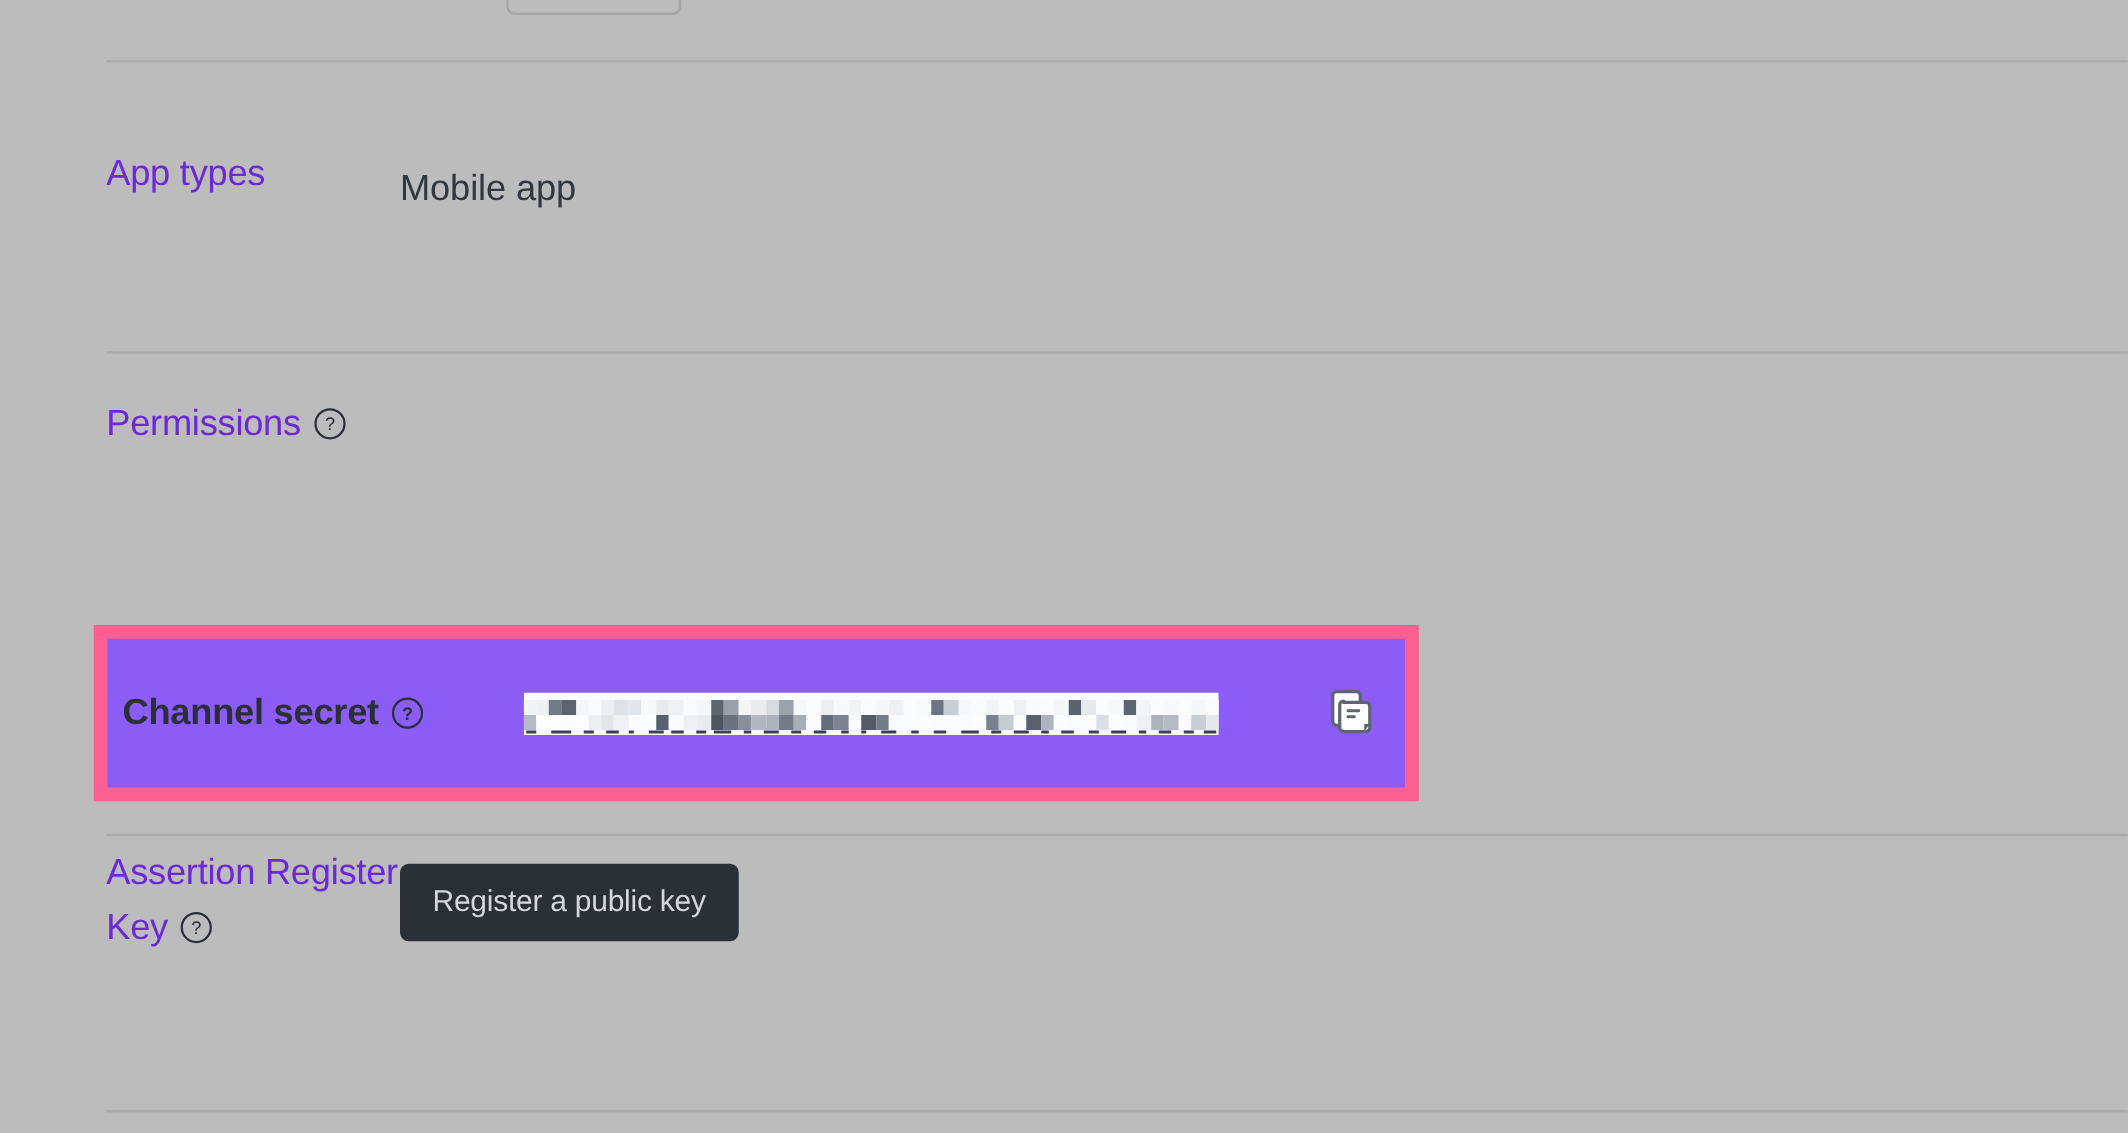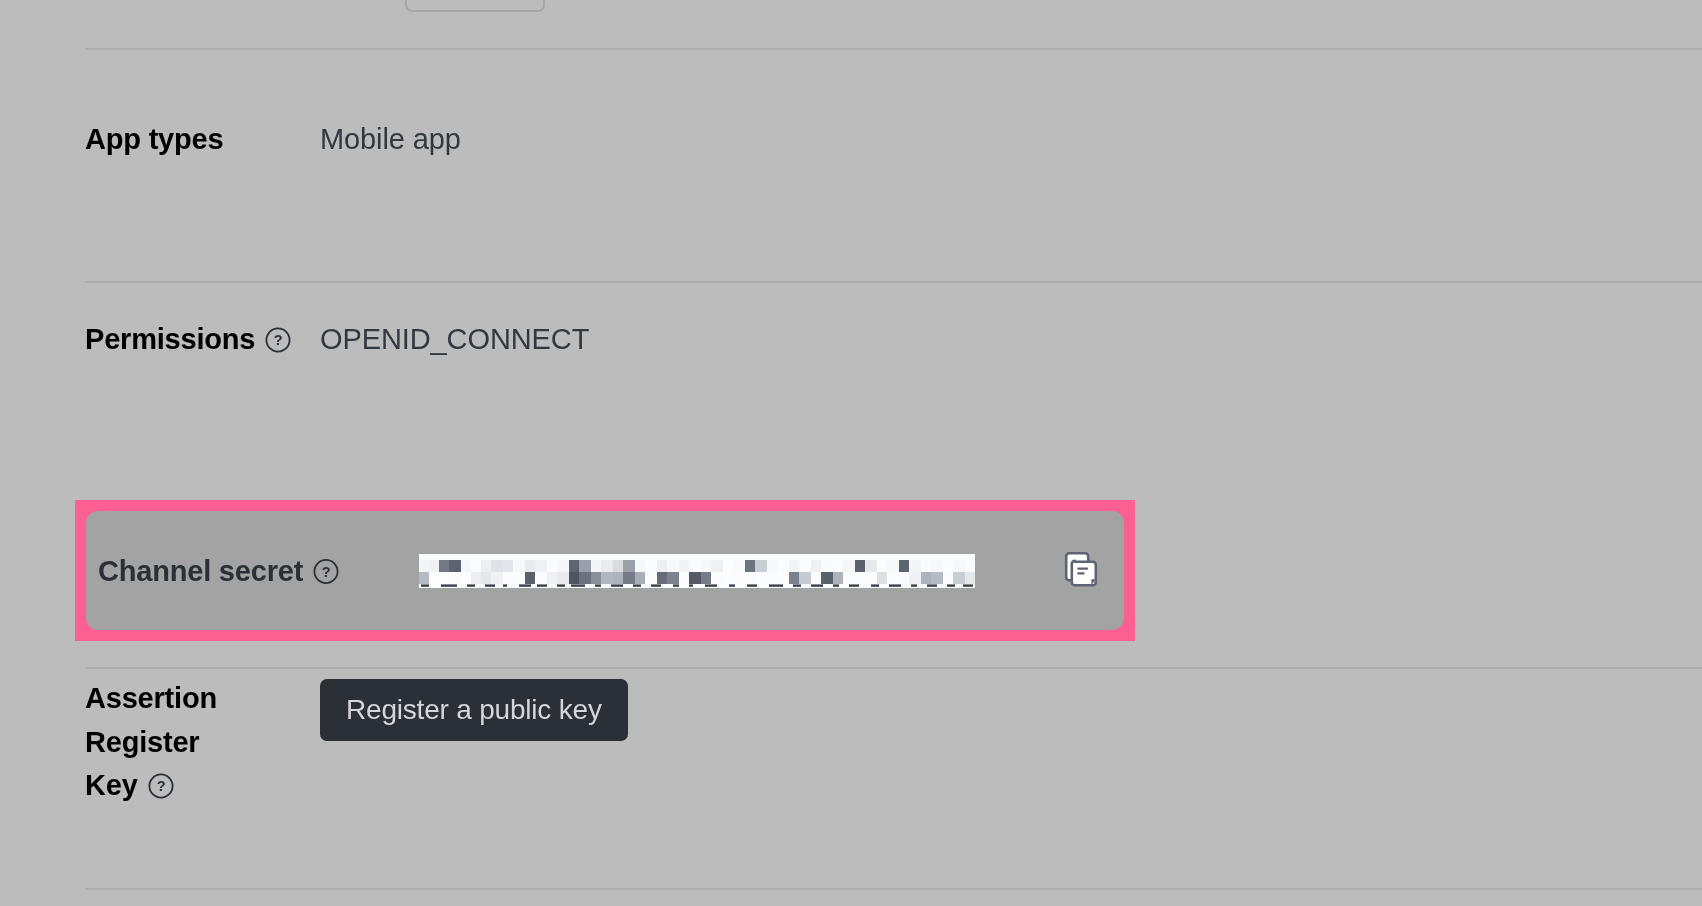--- a/index.html
+++ b/index.html
@@ -53,31 +53,32 @@
     left: 0;
     right: 0;
     display: flex;
     align-items: flex-start;
   }
   .row-label {
     width: 320px;
     padding-left: 85px;
     box-sizing: border-box;
     font-size: 29px;
-    font-weight: bold;
-    color: #000000;
+    font-weight: normal;
+    color: #6d28d9;
     line-height: 1.5;
     letter-spacing: -0.2px;
   }
   .row-value {
     flex: 1;
     font-size: 29px;
     color: #33383f;
     line-height: 1.48;
     letter-spacing: -0.1px;
+    margin-top: 12px;
   }
   .value-line {
     display: block;
     white-space: nowrap;
   }
 
   
   .help-icon {
     display: inline-block;
     vertical-align: -4px;
@@ -99,26 +100,25 @@
     top: 500px;
     width: 1060px;
     height: 141px;
     background: #fc5f92;
     box-sizing: border-box;
     padding: 11px;
   }
   .highlight-inner {
     width: 100%;
     height: 100%;
-    background: #a3a3a3;
+    background: #8b5cf6;
     box-sizing: border-box;
     position: relative;
     display: flex;
     align-items: center;
-    border-radius: 12px;
   }
   .secret-label {
     position: absolute;
     left: 12px;
     top: 50%;
     transform: translateY(-50%);
     font-size: 29px;
     font-weight: bold;
     color: #2b2f36;
     white-space: nowrap;
@@ -152,21 +152,21 @@
     height: 100%;
     display: block;
   }
 
   
   .dark-button {
     display: inline-block;
     background: #2b3037;
     color: #d4d6d9;
     font-family: "Liberation Sans", sans-serif;
-    font-size: 28px;
+    font-size: 24px;
     border: none;
     border-radius: 7px;
     padding: 0 26px;
     height: 62px;
     line-height: 62px;
     cursor: pointer;
     letter-spacing: -0.2px;
     white-space: nowrap;
   }
   .assertion-value {
@@ -197,21 +197,20 @@
   <div class="row row-permissions">
     <div class="row-label">
       <span>Permissions</span><span class="help-icon">
         <svg width="26" height="26" viewBox="0 0 26 26" fill="none" xmlns="http://www.w3.org/2000/svg">
           <circle cx="13" cy="13" r="11.6" stroke="#2b2f36" stroke-width="1.8" fill="none"></circle>
           <text x="13" y="18.2" text-anchor="middle" font-family="Liberation Sans, sans-serif" font-size="14.5" fill="#2b2f36">?</text>
         </svg>
       </span>
     </div>
     <div class="row-value">
-      <span class="value-line">OPENID_CONNECT</span>
     </div>
   </div>
 
   <div class="highlight-box">
     <div class="highlight-inner">
 
       <div class="secret-label">
         <span>Channel secret</span><span class="help-icon">
           <svg width="26" height="26" viewBox="0 0 26 26" fill="none" xmlns="http://www.w3.org/2000/svg">
             <circle cx="13" cy="13" r="11.6" stroke="#2b2f36" stroke-width="1.8" fill="none"></circle>

